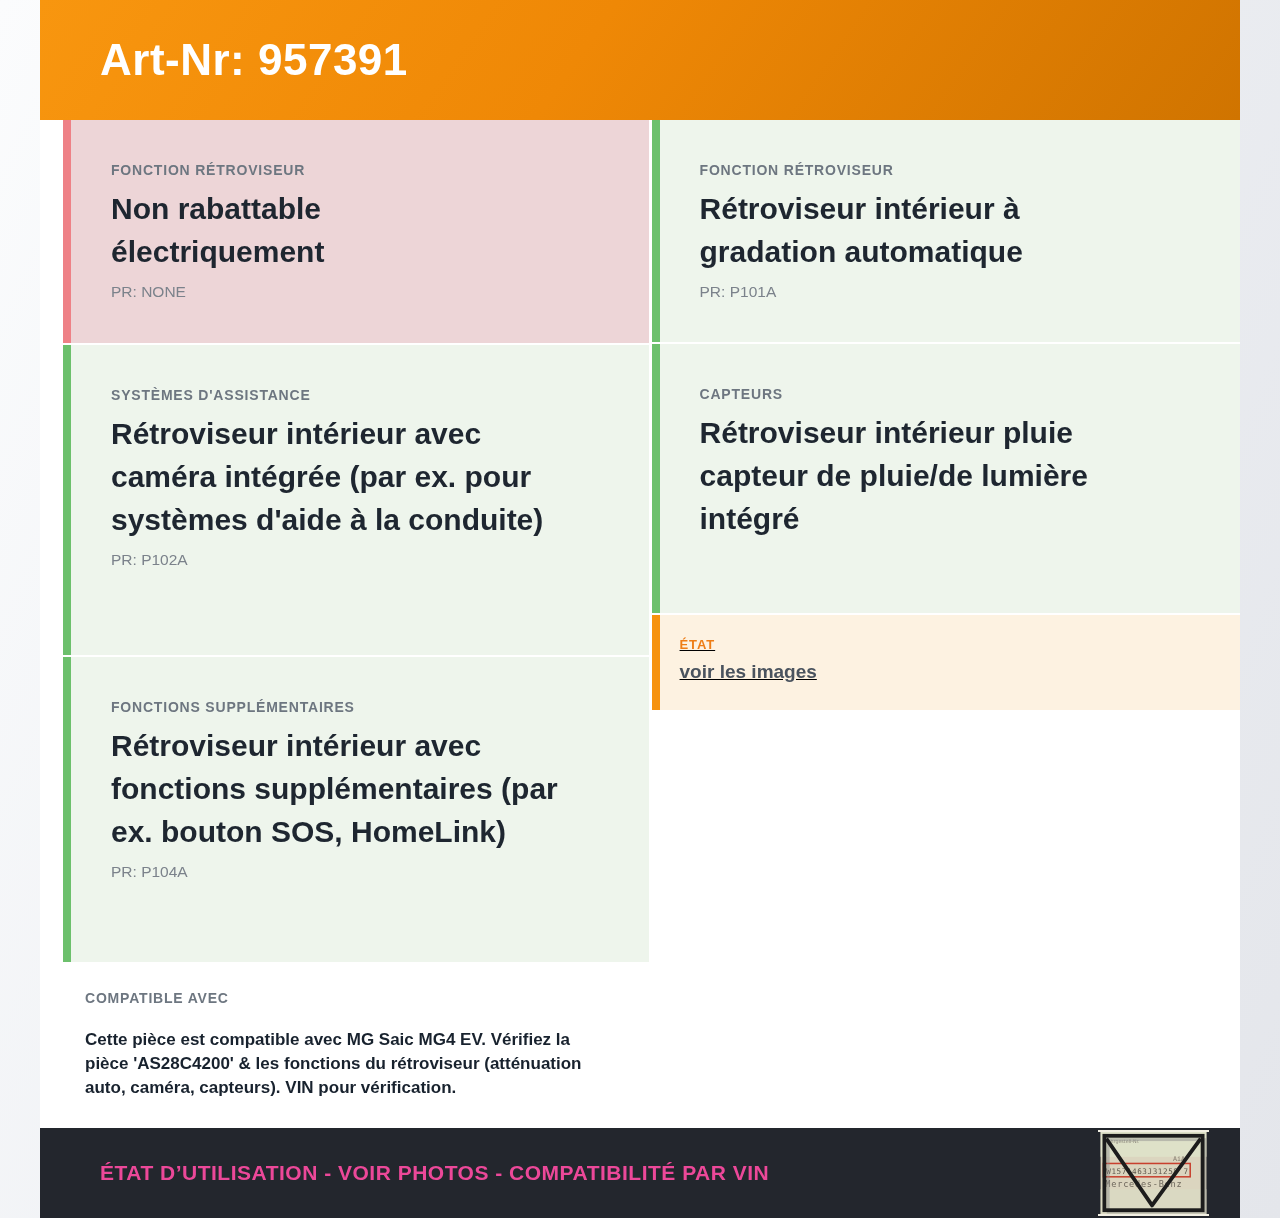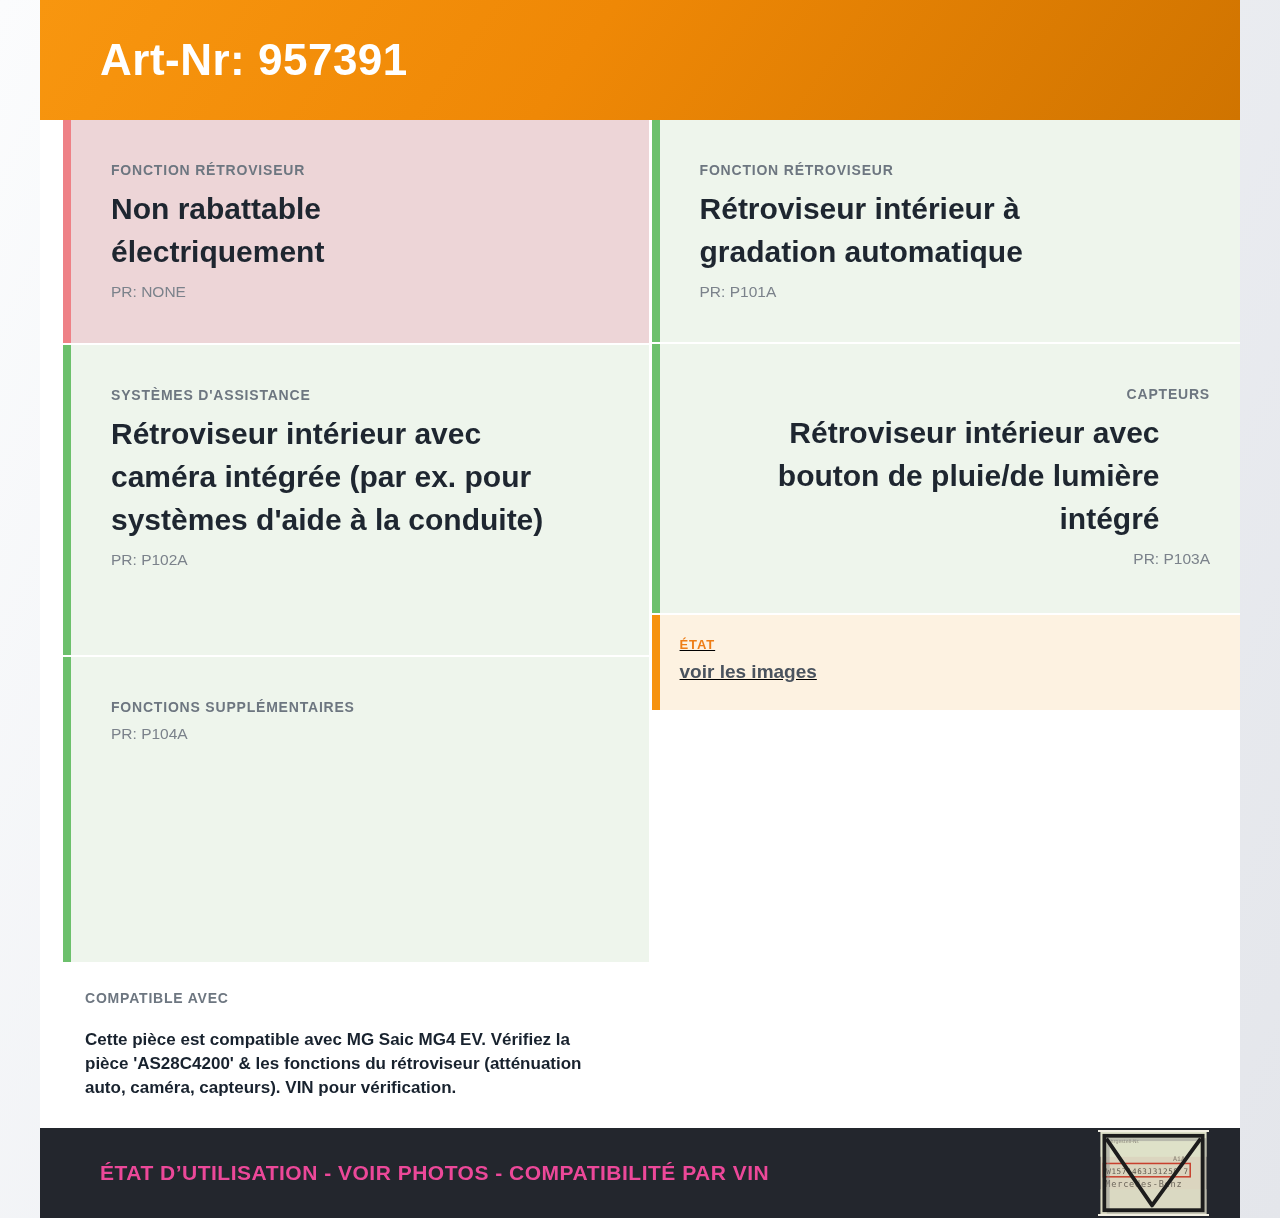--- a/index.html
+++ b/index.html
@@ -24,21 +24,21 @@
   .col-left { width:597px; }
   .col-right { width:600px; }
   .card { margin-bottom:2px; padding:42px 30px 30px 40px; }
   .card--red   { background:var(--red_bg);   border-left:8px solid var(--red); }
   .card--green { background:var(--green_bg); border-left:8px solid var(--green); }
   .card--cream { background:var(--cream_bg); border-left:8px solid var(--accent);
                  padding:22px 20px 20px 20px; }
   .card--plain { background:#ffffff; padding:26px 30px 20px 22px; flex:1 1 auto; }
   .filler { background:#ffffff; flex:1 1 auto; }
   .h-a { min-height:223px; } .h-b { min-height:310px; } .h-c { min-height:305px; }
-  .h-e { min-height:222px; } .h-f { min-height:269px;text-align:right; } .h-g { min-height:95px;text-decoration:underline; }
+  .h-e { min-height:222px; } .h-f { min-height:269px; } .h-g { min-height:95px;text-decoration:underline; }
   .cat {
     font-size:14px; font-weight:bold; letter-spacing:.8px;
     color:var(--muted); text-transform:uppercase;
   }
   .title {
     margin-top:9px; font-size:30px; line-height:43px; font-weight:bold;
     color:var(--title); max-width:460px;
   }
   .w-narrow { max-width:330px; }
   .pr { margin-top:10px; font-size:15.5px; color:var(--muted2); }
@@ -79,38 +79,38 @@
           <div class="title w-narrow">Non rabattable électriquement</div>
           <div class="pr">PR: NONE</div>
         </div>
         <div class="card card--green h-b">
           <div class="cat">SYSTÈMES D'ASSISTANCE</div>
           <div class="title">Rétroviseur intérieur avec caméra intégrée (par ex. pour systèmes d'aide à la conduite)</div>
           <div class="pr">PR: P102A</div>
         </div>
         <div class="card card--green h-c">
           <div class="cat">FONCTIONS SUPPLÉMENTAIRES</div>
+          <div class="title">Rétroviseur intérieur avec fonctions supplémentaires (par ex. bouton SOS, HomeLink)</div>
           <div class="pr">PR: P104A</div>
         </div>
         <div class="card card--plain">
           <div class="cat">COMPATIBLE AVEC</div>
           <div class="body-text">Cette pièce est compatible avec MG Saic MG4 EV. Vérifiez la pièce 'AS28C4200' &amp; les fonctions du rétroviseur (atténuation auto, caméra, capteurs). VIN pour vérification.</div>
         </div>
       </div>
 
       <div class="col col-right">
         <div class="card card--green h-e">
           <div class="cat">FONCTION RÉTROVISEUR</div>
           <div class="title">Rétroviseur intérieur à gradation automatique</div>
           <div class="pr">PR: P101A</div>
         </div>
         <div class="card card--green h-f">
           <div class="cat">CAPTEURS</div>
-          <div class="title">Rétroviseur intérieur avec bouton de pluie/de lumière intégré</div>
-          <div class="pr">PR: P103A</div>
+          <div class="title">Rétroviseur intérieur pluie capteur de pluie/de lumière intégré</div>
         </div>
         <div class="card card--cream h-g">
           <div class="cat cat--orange">ÉTAT</div>
           <div class="see-images">voir les images</div>
         </div>
         <div class="filler"></div>
       </div>
 
     </div>
 

